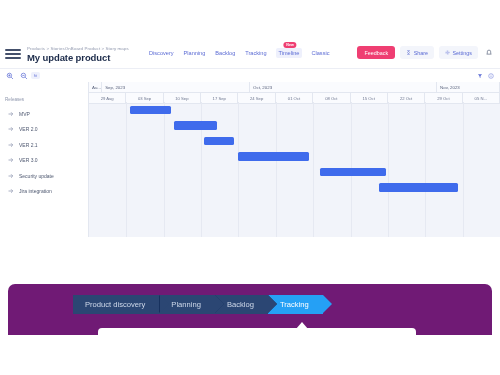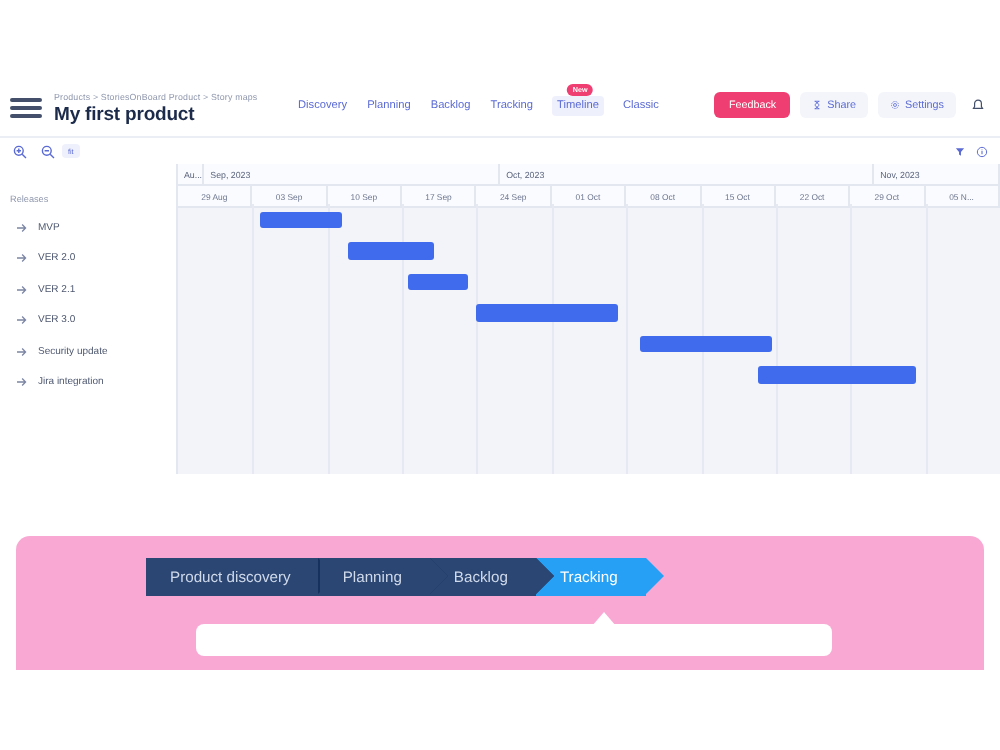--- a/index.html
+++ b/index.html
@@ -46,21 +46,21 @@
   .grid{position:relative;flex:1;background:#f2f4fa;}
   .monthrow{height:10px;display:flex;border-bottom:1px solid #e3e7f0;background:#fafbfe;}
   .month{font-size:4.4px;color:#5a637d;display:flex;align-items:center;padding-left:3px;border-right:1px solid #e3e7f0;box-sizing:border-box;white-space:nowrap;overflow:hidden;}
   .dayrow{height:10px;display:flex;border-bottom:1px solid #e3e7f0;background:#fafbfe;}
   .day{font-size:4.2px;color:#6d768f;display:flex;align-items:center;justify-content:center;border-right:1px solid #e3e7f0;box-sizing:border-box;white-space:nowrap;overflow:hidden;}
   .lanes{position:absolute;left:0;right:0;top:20px;bottom:0;}
   .vline{position:absolute;top:0;bottom:0;width:1px;background:#e6e9f2;}
   .bar{position:absolute;height:8.5px;background:#3f6bec;border-radius:1.5px;cursor:pointer;}
 
   
-  .banner{position:absolute;left:8px;right:8px;top:228px;height:86px;background:#f9a8d4;border-radius:7px;text-decoration:underline;}
+  .banner{position:absolute;left:8px;right:8px;top:244px;height:86px;background:#701a75;border-radius:7px;text-decoration:underline;}
   .steps{position:absolute;left:65px;top:11px;display:flex;align-items:center;}
   .step{position:relative;height:19px;display:flex;align-items:center;justify-content:center;
         color:#cfd9ea;font-size:7.6px;padding:0 14px 0 12px;background:#2b4673;cursor:pointer;white-space:nowrap;}
   .step:after{content:"";position:absolute;right:-9.5px;top:0;width:0;height:0;
         border-top:9.5px solid transparent;border-bottom:9.5px solid transparent;border-left:9.5px solid #2b4673;z-index:2;}
   .step:before{content:"";position:absolute;left:0px;top:0;width:0;height:0;
         border-top:9.5px solid transparent;border-bottom:9.5px solid transparent;border-left:9.5px solid #17315e;z-index:3;}
   .step.first:before{display:none;}
   .step.active{background:#25a0f5;color:#ffffff;}
   .step.active:after{border-left-color:#25a0f5;}
@@ -76,21 +76,21 @@
 <div class="app">
 
   <div class="topbar">
     <div class="hamburger">
       <span></span>
         <span></span>
         <span></span>
     </div>
     <div class="titleblock">
       <div class="crumb">Products  &gt;  StoriesOnBoard Product  &gt;  Story maps</div>
-      <div class="ptitle">My first product</div>
+      <div class="ptitle">My update product</div>
     </div>
 
     <div class="navtabs">
       <div class="navtab">Discovery</div>
       <div class="navtab">Planning</div>
       <div class="navtab">Backlog</div>
       <div class="navtab">Tracking</div>
       <div class="navtab active">
         <span>Timeline</span>
         <span class="newbadge">New</span>

